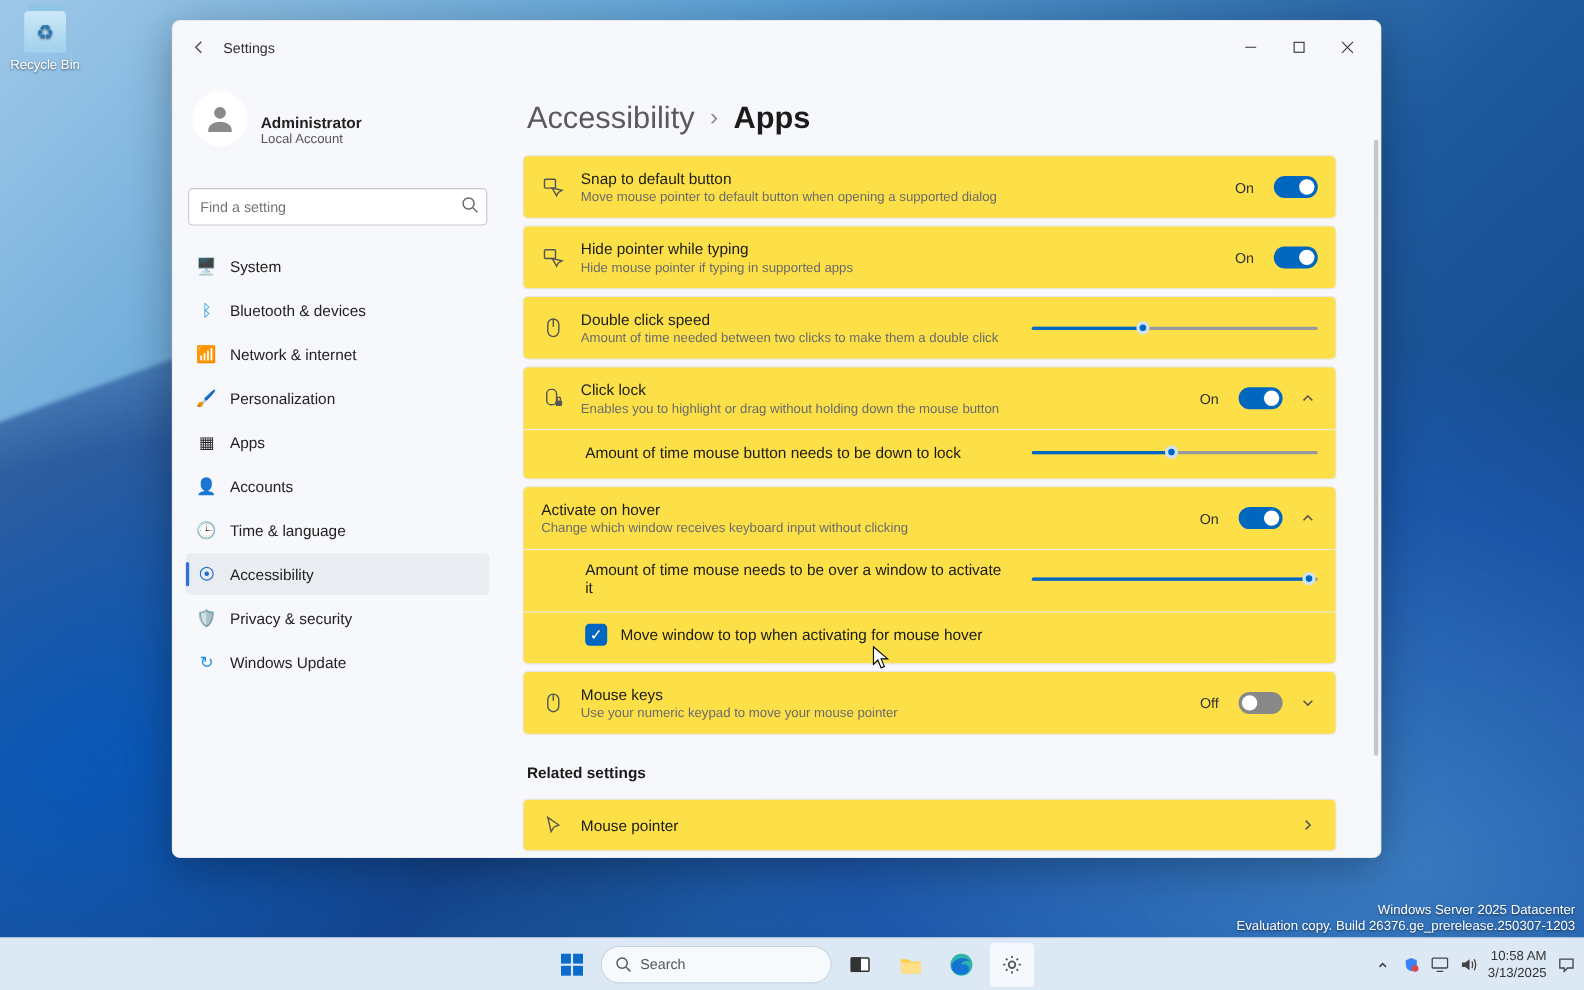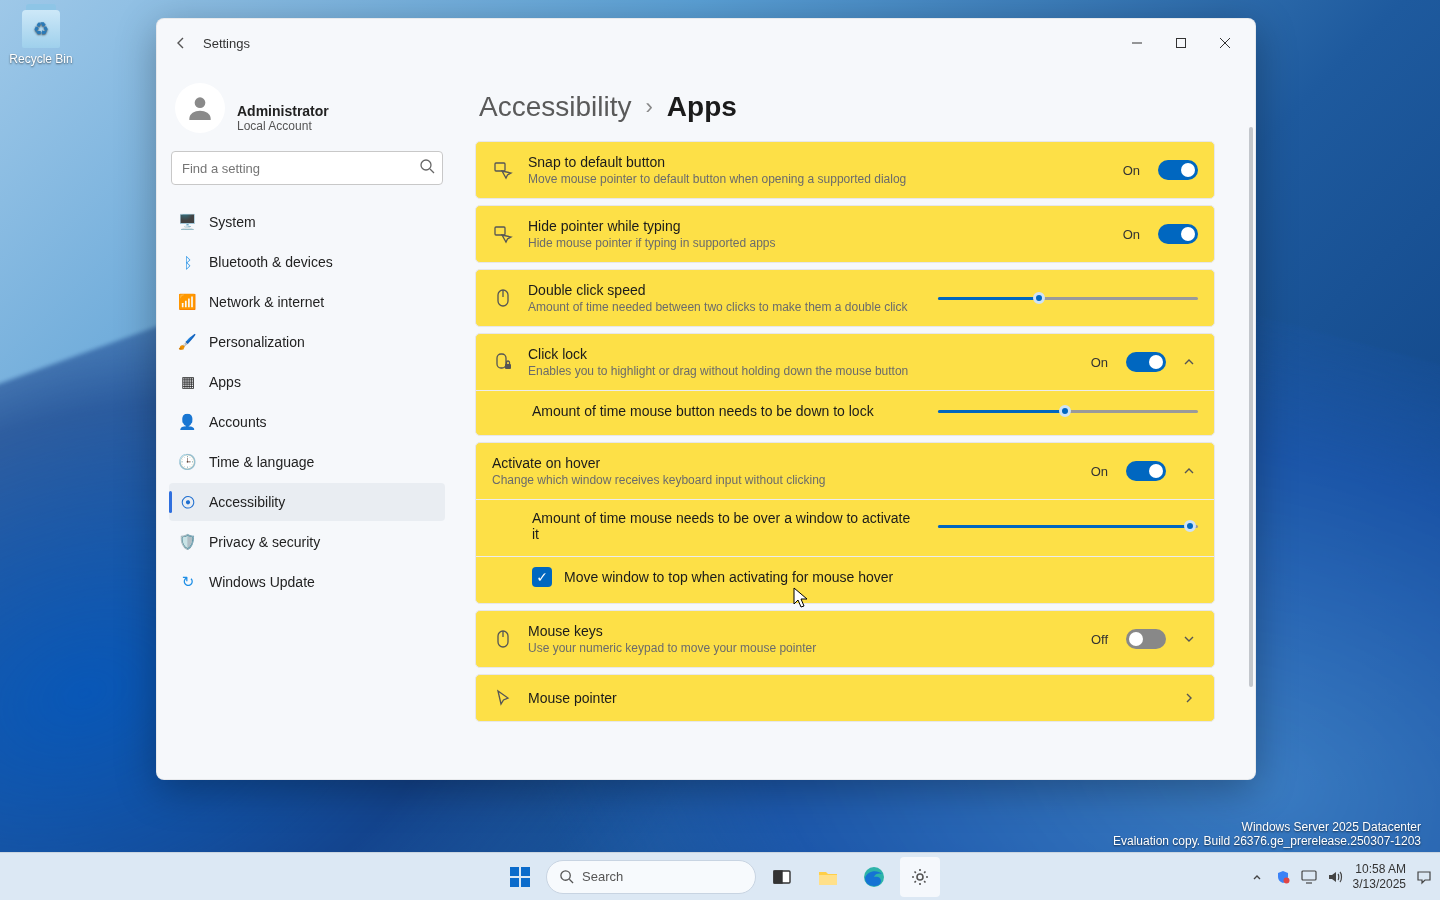--- a/index.html
+++ b/index.html
@@ -21,38 +21,38 @@
   }
 
   
   .desktop-icon { position:absolute; top:10px; left:6px; width:70px; text-align:center; color:#fff; font-size:12px; text-shadow:0 1px 2px rgba(0,0,0,.6); z-index:1;}
   .desktop-icon .bin { width:38px; height:38px; margin:0 auto 4px;
     background:linear-gradient(#cde8f8,#9fd0ec); border-radius:4px 4px 2px 2px; position:relative;}
   .desktop-icon .bin::before{content:"";position:absolute;top:-6px;left:4px;right:4px;height:6px;background:#8ec5e6;border-radius:3px 3px 0 0;}
   .desktop-icon .bin::after{content:"♻";position:absolute;inset:0;display:flex;align-items:center;justify-content:center;color:#2a7ab8;font-size:18px;}
 
   
-  .watermark{position:absolute;right:19px;bottom:52px;text-align:right;color:#fff;font-size:12px;text-shadow:0 1px 2px rgba(0,0,0,.6);z-index:1;}
+  .watermark{position:absolute;right:8px;bottom:52px;text-align:right;color:#fff;font-size:12px;text-shadow:0 1px 2px rgba(0,0,0,.6);z-index:1;}
 
   
   .window{position:absolute;left:156px;top:18px;width:1100px;height:762px;background:#f6f8fb;border-radius:8px;box-shadow:0 10px 40px rgba(0,0,0,.3);display:flex;flex-direction:column;z-index:2;overflow:hidden;border:1px solid rgba(0,0,0,.06);}
   .titlebar{height:48px;display:flex;align-items:center;padding:16px 8px;}
   .titlebar .back{width:32px;height:32px;border-radius:4px;display:flex;align-items:center;justify-content:center;color:#555;cursor:pointer;}
   .titlebar .title{font-size:13px;color:#333;margin-left:6px;}
   .titlebar .spacer{flex:1;}
   .titlebar .winbtn{width:44px;height:32px;display:flex;align-items:center;justify-content:center;color:#444;cursor:pointer;}
 
   .body{flex:1;display:flex;min-height:0;}
   .sidebar{width:300px;padding:8px 12px 12px 12px;display:flex;flex-direction:column;gap:4px;}
   .profile{display:flex;align-items:flex-end;gap:12px;padding:8px 6px 14px 6px;}
   .avatar{width:50px;height:50px;border-radius:50%;background:#fff;display:flex;align-items:center;justify-content:center;}
   .avatar svg{width:32px;height:32px;fill:#8a8a8a;}
   .profile .name{font-weight:600;font-size:14px;color:#222;}
   .profile .sub{font-size:12px;color:#555;}
-  .search{position:relative;margin:0 2px 10px 2px;}
+  .search{position:relative;margin:20px 2px 10px 2px;}
   .search input{width:100%;height:34px;border:1px solid #c8c8c8;border-radius:4px;background:#fff;padding:0 34px 0 10px;font-size:13px;color:#333;}
   .search .icon{position:absolute;right:8px;top:7px;color:#666;}
   .nav{display:flex;flex-direction:column;gap:2px;margin-top:4px;}
   .nav-item{display:flex;align-items:center;gap:12px;height:38px;padding:0 10px;border-radius:4px;font-size:14px;color:#222;cursor:pointer;position:relative;}
   .nav-item.active{background:#e9edf2;}
   .nav-item.active::before{content:"";position:absolute;left:0;top:8px;bottom:8px;width:3px;background:#2f6fde;border-radius:2px;}
   .nav-item .ic{width:18px;height:18px;display:flex;align-items:center;justify-content:center;font-size:15px;}
 
   .content{flex:1;padding:20px 28px 0 18px;overflow:hidden;position:relative;}
   .scrollbar{position:absolute;right:2px;top:60px;width:4px;height:560px;background:#c3c7cc;border-radius:2px;}
@@ -351,20 +351,21 @@
             <div class="state">Off</div>
             <div class="toggle off"></div>
             <div class="chev">
                 <svg width="14" height="14" viewBox="0 0 14 14" fill="none" stroke="#555" stroke-width="1.4">
                   <path d="M3 5l4 4 4-4"></path>
                 </svg>
               </div>
           </div>
         </div>
 
+        <div class="section-h">Related settings</div>
 
         <div class="card">
           <div class="row">
             <div class="lead-ic">
                 <svg width="18" height="18" viewBox="0 0 18 18" fill="none" stroke="#555" stroke-width="1.3">
                   <path d="M4 2l3 13 2.5-4L14 9z"></path>
                 </svg>
               </div>
             <div class="txt">
                 <div class="t">Mouse pointer</div>

